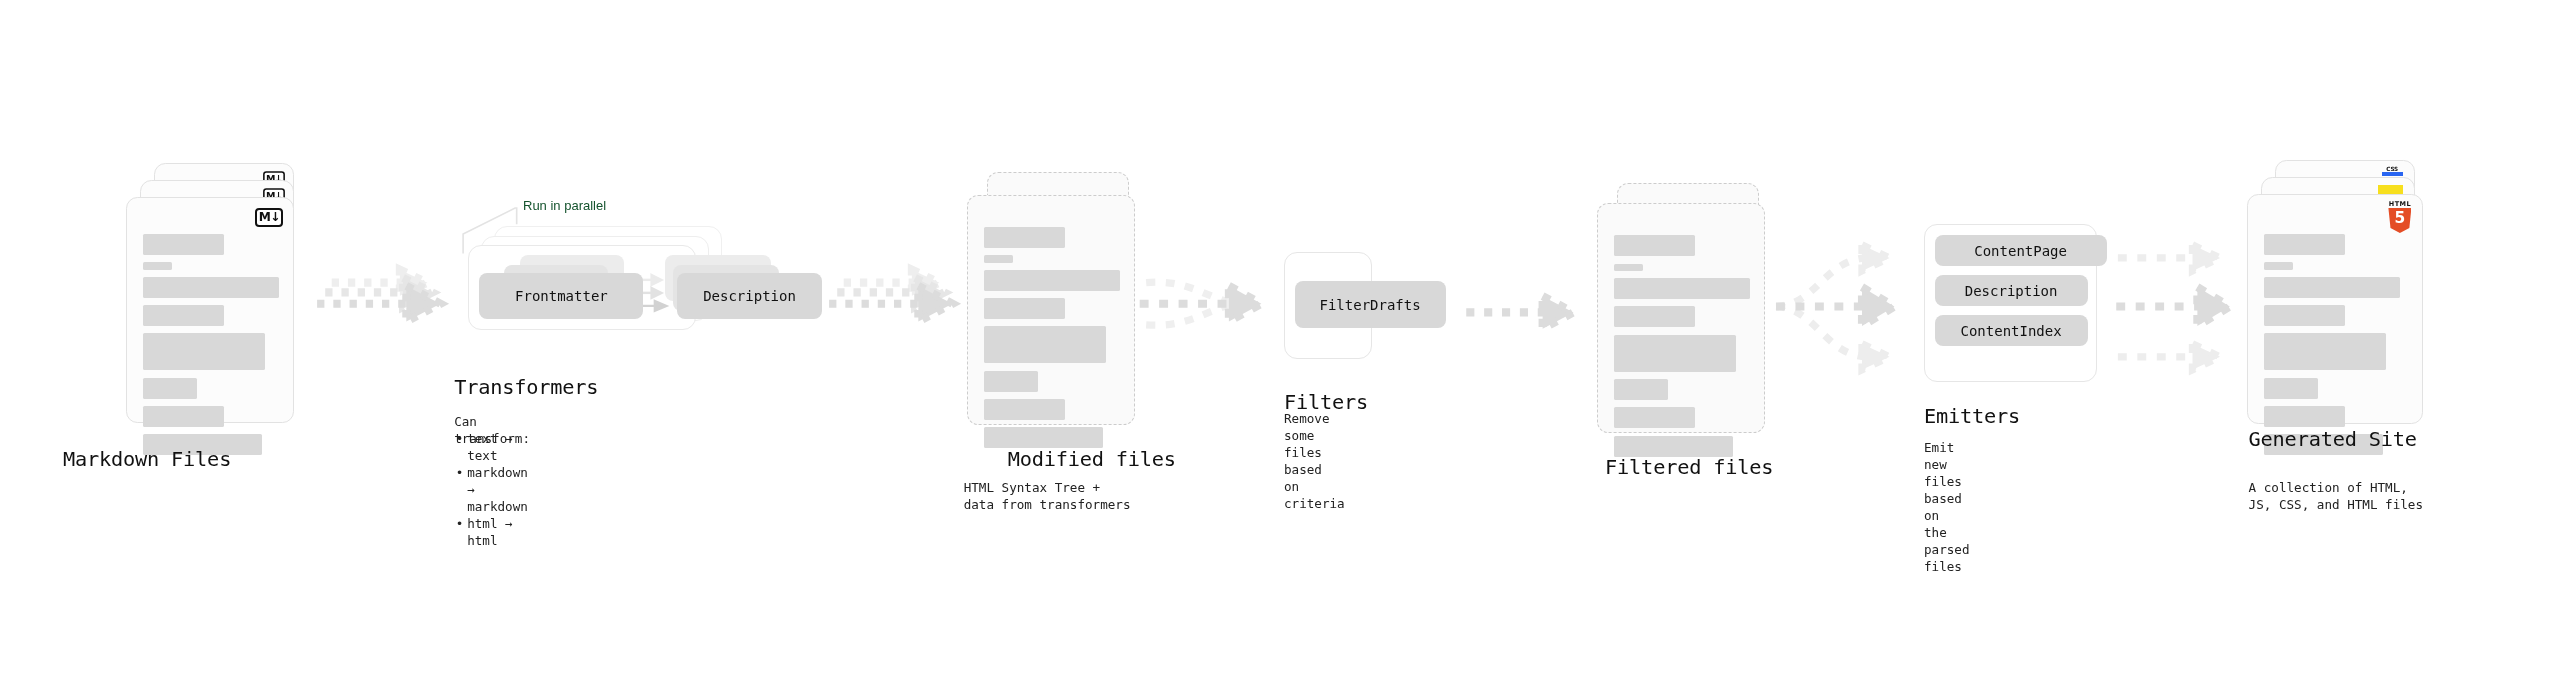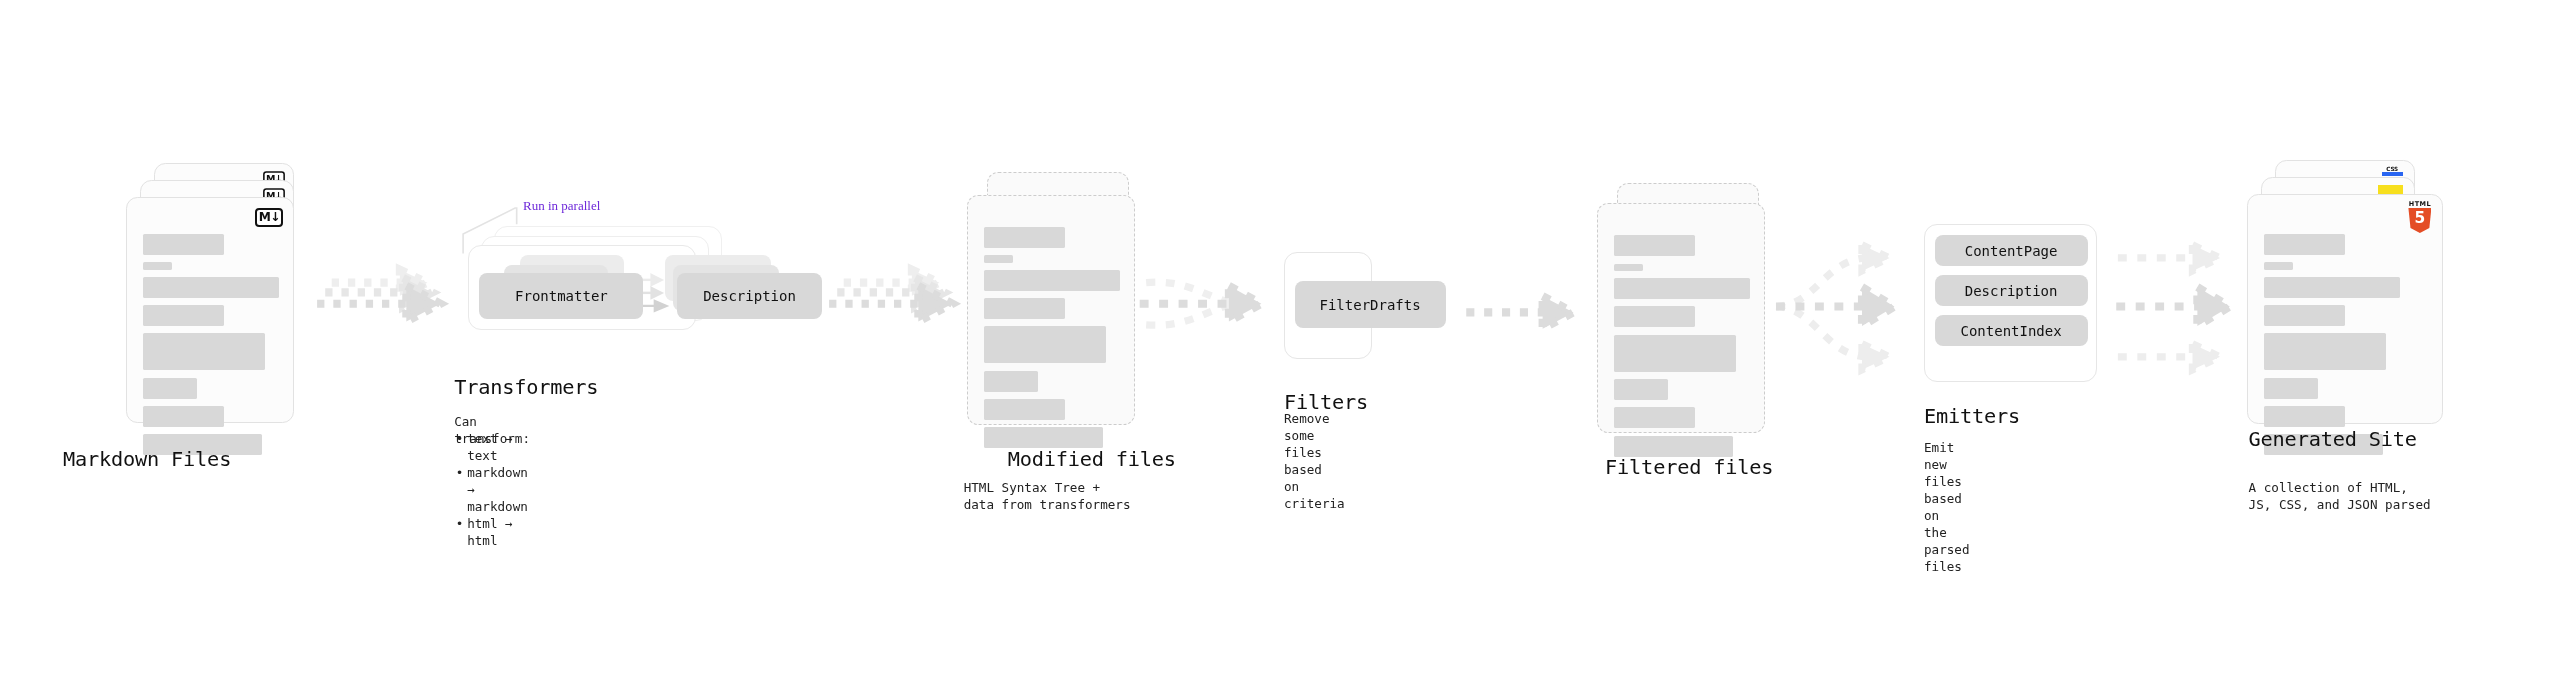--- a/index.html
+++ b/index.html
@@ -99,22 +99,22 @@
     border-radius: 8.1px;
     display: flex; align-items: center; justify-content: center;
     font-family: "DejaVu Sans Mono", "Liberation Mono", monospace;
     font-size: 14px; color: #111; white-space: nowrap;
   }
   .chip.ghost1 { background: #e4e4e4; color: transparent; }
   .chip.ghost2 { background: #ececec; color: transparent; }
 
   .par-label {
     position: absolute;
-    font-family: Liberation Serif, serif;
-    font-size: 13px; color: #6d28d9; white-space: nowrap;
+    font-family: Liberation Sans, sans-serif;
+    font-size: 13px; color: #14532d; white-space: nowrap;
   }
 
   
   svg.flow { position: absolute; overflow: visible; }
 </style>
 </head>
 <body>
 
 <div id="stage">
 
@@ -295,21 +295,21 @@
       <polygon points="106,128 140,144 106,160"></polygon>
     </g>
     <g stroke="#dcdcdc" stroke-width="10" stroke-dasharray="11 13" fill="#dcdcdc">
       <line x1="0" y1="82" x2="112" y2="82"></line>
       <polygon points="106,58 146,82 106,106"></polygon>
     </g>
   </svg>
 
   <div class="node" style="left:1924px; top:224px;">
     <div class="proc-box" style="left:0px; top:0px; width:173px; height:158px;"></div>
-    <div class="chip" style="left:10.6px; top:11.4px; width:153px; height:31px;">ContentPage</div>
+    <div class="chip" style="left:10.6px; top:11.4px; width:172px; height:31px;">ContentPage</div>
     <div class="chip" style="left:10.6px; top:51px; width:153px; height:31px;">Description</div>
     <div class="chip" style="left:10.6px; top:91px; width:153px; height:31px;">ContentIndex</div>
     <div class="caption-title" style="position:absolute; left:0px; top:180px;">Emitters</div>
     <div class="caption-sub" style="position:absolute; left:0px; top:215px;">Emit new files based on
 the parsed files</div>
   </div>
 
   <svg class="flow" style="left:2113px; top:240px;" width="146" height="138" viewBox="0 0 180 170">
     <g stroke="#ededed" stroke-width="9" stroke-dasharray="11 13" fill="#ededed">
       <line x1="6" y1="22" x2="104" y2="22"></line>
@@ -329,36 +329,36 @@
     <div class="doc-stack" style="width:187px;height:268px;">
       <div class="doc-card" style="left:28px; top:0px; width:140px; height:49px;">
         <div class="badge css-badge" style="right:11.4px; top:4.9px;">
           <div class="css-word">CSS</div>
           <div class="css-bar"></div>
         </div>
       </div>
       <div class="doc-card" style="left:14px; top:17px; width:154px; height:49px;">
         <div class="badge js-badge" style="right:11.4px; top:6.5px;"></div>
       </div>
-      <div class="doc-card" style="left:0px; top:34px; width:196px; height:230px;">
+      <div class="doc-card" style="left:0px; top:34px; width:176px; height:230px;">
         <div class="badge html5-badge" style="right:8.1px; top:5.7px;">
           <div class="html5-word">HTML</div>
           <div class="html5-shield">5</div>
         </div>
         <div class="doc-lines" style="top:39px;">
           <div class="doc-line" style="width:81px;height:21px;"></div>
           <div class="doc-line" style="width:29px;height:7.3px;margin-top:1.6px;"></div>
           <div class="doc-line" style="width:136px;height:21px;margin-top:6.5px;"></div>
           <div class="doc-line" style="width:81px;height:21px;"></div>
           <div class="doc-line" style="width:122px;height:37px;"></div>
           <div class="doc-line" style="width:54px;height:21px;"></div>
           <div class="doc-line" style="width:81px;height:21px;"></div>
           <div class="doc-line" style="width:119px;height:21px;"></div>
         </div>
       </div>
     </div>
     <div class="caption-title" style="position:absolute; left:1.6px; top:267px;">Generated Site</div>
     <div class="caption-sub" style="position:absolute; left:1.6px; top:319px;">A collection of HTML,
-JS, CSS, and JSON parsed</div>
+JS, CSS, and HTML files</div>
   </div>
 
 </div>
 
 
 </body></html>

